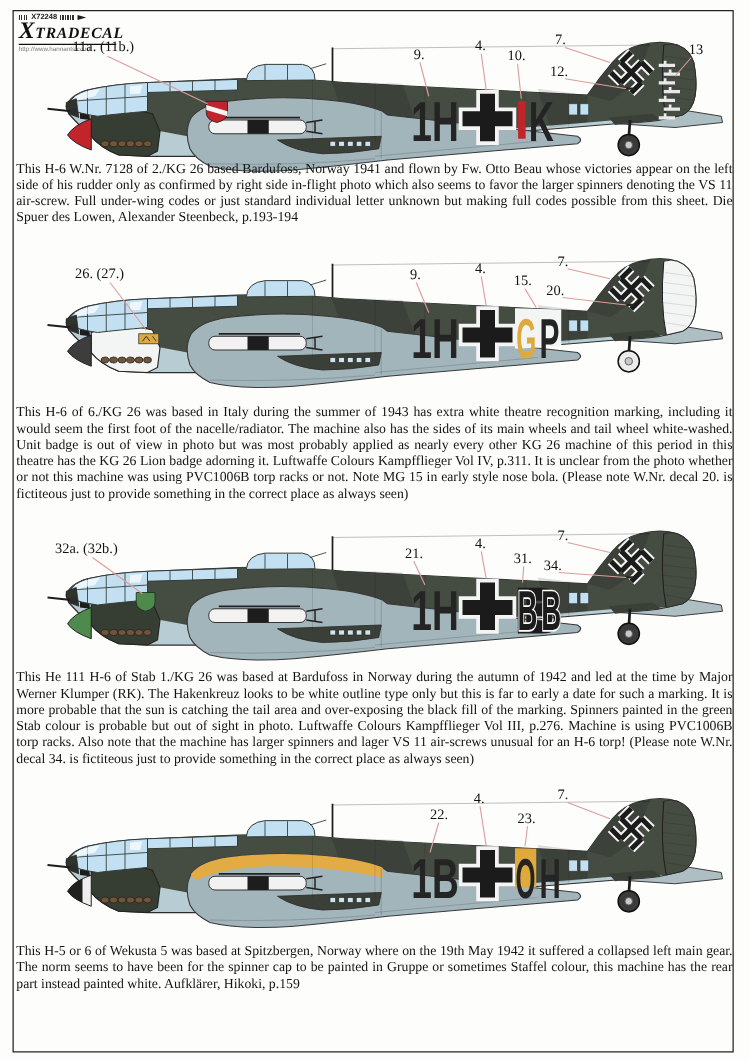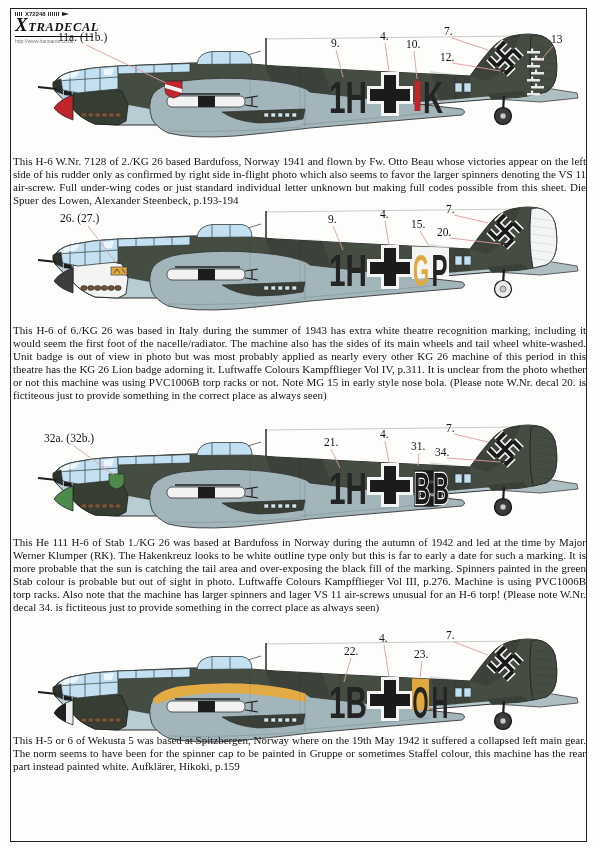--- a/index.html
+++ b/index.html
@@ -11,21 +11,21 @@
   .chip{display:inline-block;width:8px;height:4px;background:repeating-linear-gradient(90deg,#333 0,#333 1px,#fff 1px,#fff 2px)}
   .chip.wide{width:12px}
   .plane-icon{display:inline-block;width:0;height:0;border-left:7px solid #1d1d1d;border-top:2.5px solid transparent;border-bottom:2.5px solid transparent}
   .logo-main{font-family:"Liberation Serif",serif;font-style:italic;font-weight:bold;font-size:12.5px;letter-spacing:.6px;color:#101010;border-bottom:1.6px solid #101010;padding-bottom:1px;line-height:15px;width:78px}
   .logo-main::first-letter{font-size:19px}
   .logo-url{font-family:"Liberation Sans",sans-serif;font-size:5px;color:#777;margin-top:1px}
   
   .art{position:absolute;left:0;width:600px;height:120px}
   .art1{top:25px}.art2{top:198px}.art3{top:416px}.art4{top:630px}
   .caption{position:absolute;left:13px;width:573px;margin:0;font-size:11px;line-height:13px;text-align:justify;color:#141414}
-  .cap1{top:155px}.cap2{top:324px}.cap3{top:536px}.cap4{top:734px}
+  .cap1{top:129px}.cap2{top:324px}.cap3{top:536px}.cap4{top:755px}
   text.code{font-family:"Liberation Sans",sans-serif;font-weight:bold;font-size:45px;fill:#242424}
   text.code.yellow{fill:#dfa93d}
   text.code.outline-outer{fill:none;stroke:#1b1b1b;stroke-width:5.5px;paint-order:stroke}
   text.code.outline-inner{fill:#1b1b1b;stroke:#fff;stroke-width:2.6px;paint-order:stroke}
   text.callout{font-size:11.5px;fill:#131313;font-family:"Liberation Serif",serif}
   line.leader{stroke:#dd9c9c;stroke-width:.9}
   
   .v1{--spinner:#c2242b}
   .v2{--spinner:#3d3d3d;--cowl:#f3f5f4;--rudder:#f3f5f4;--wheel:#ececec}
   .v3{--spinner:#4e8a4c}

